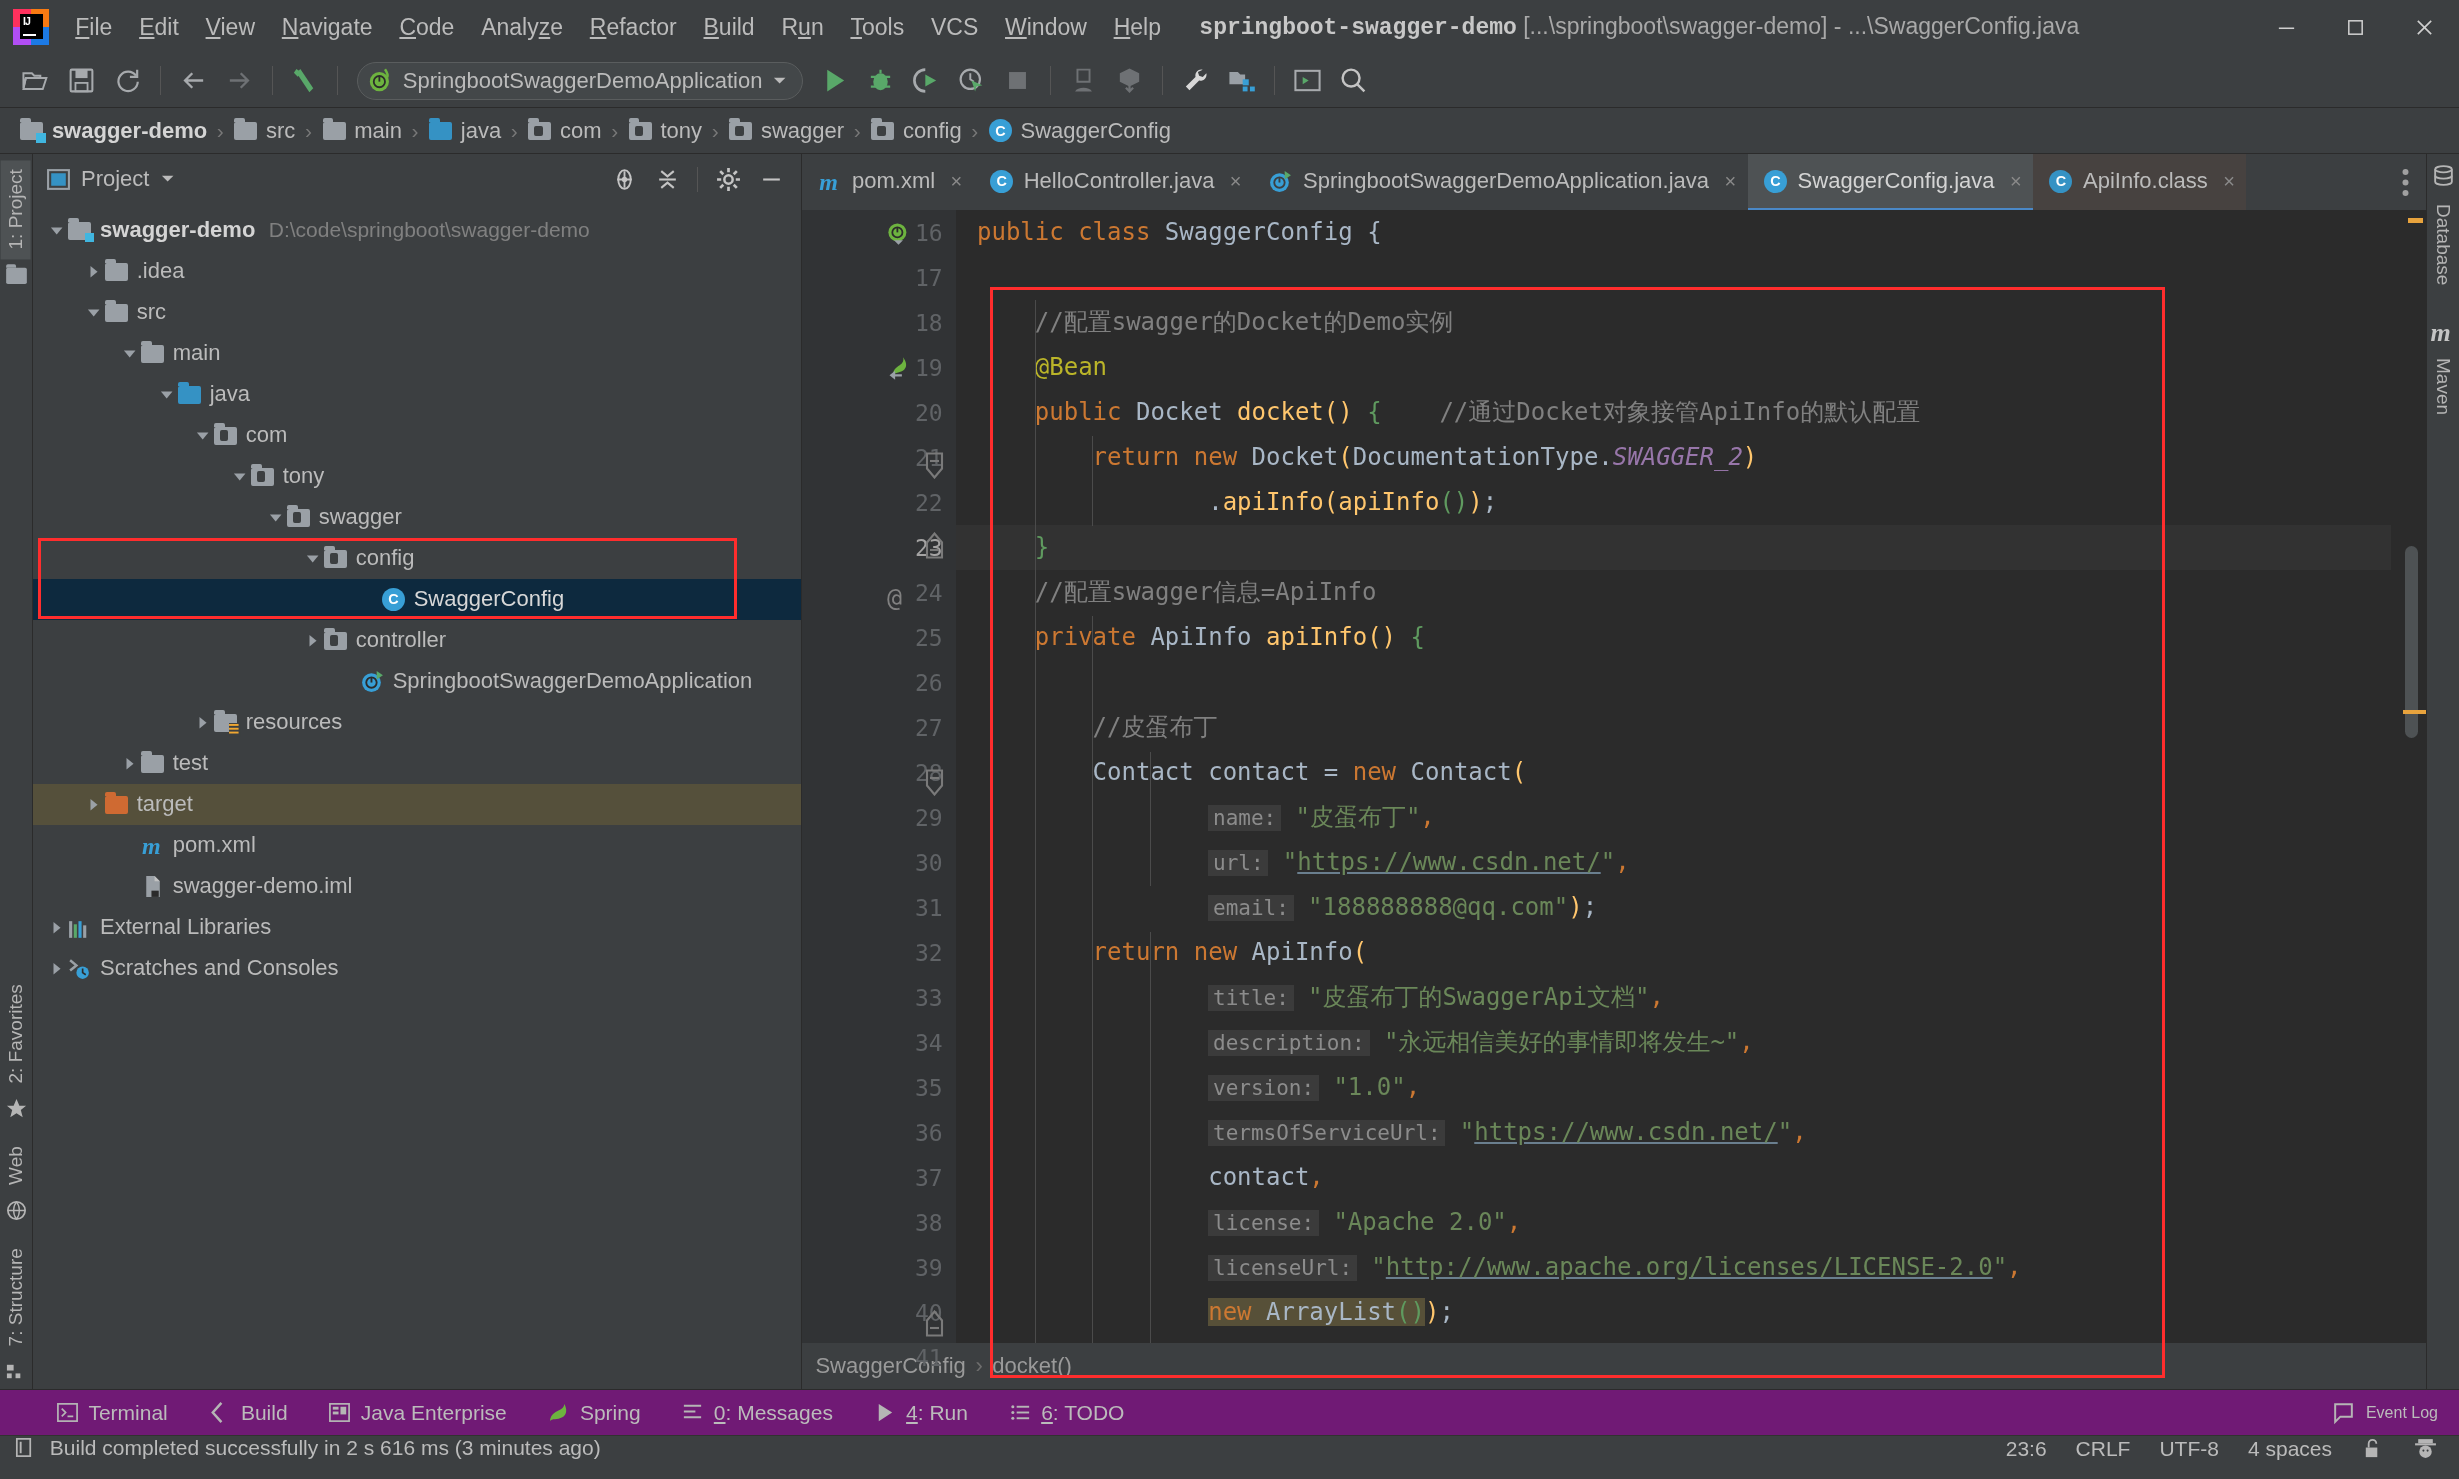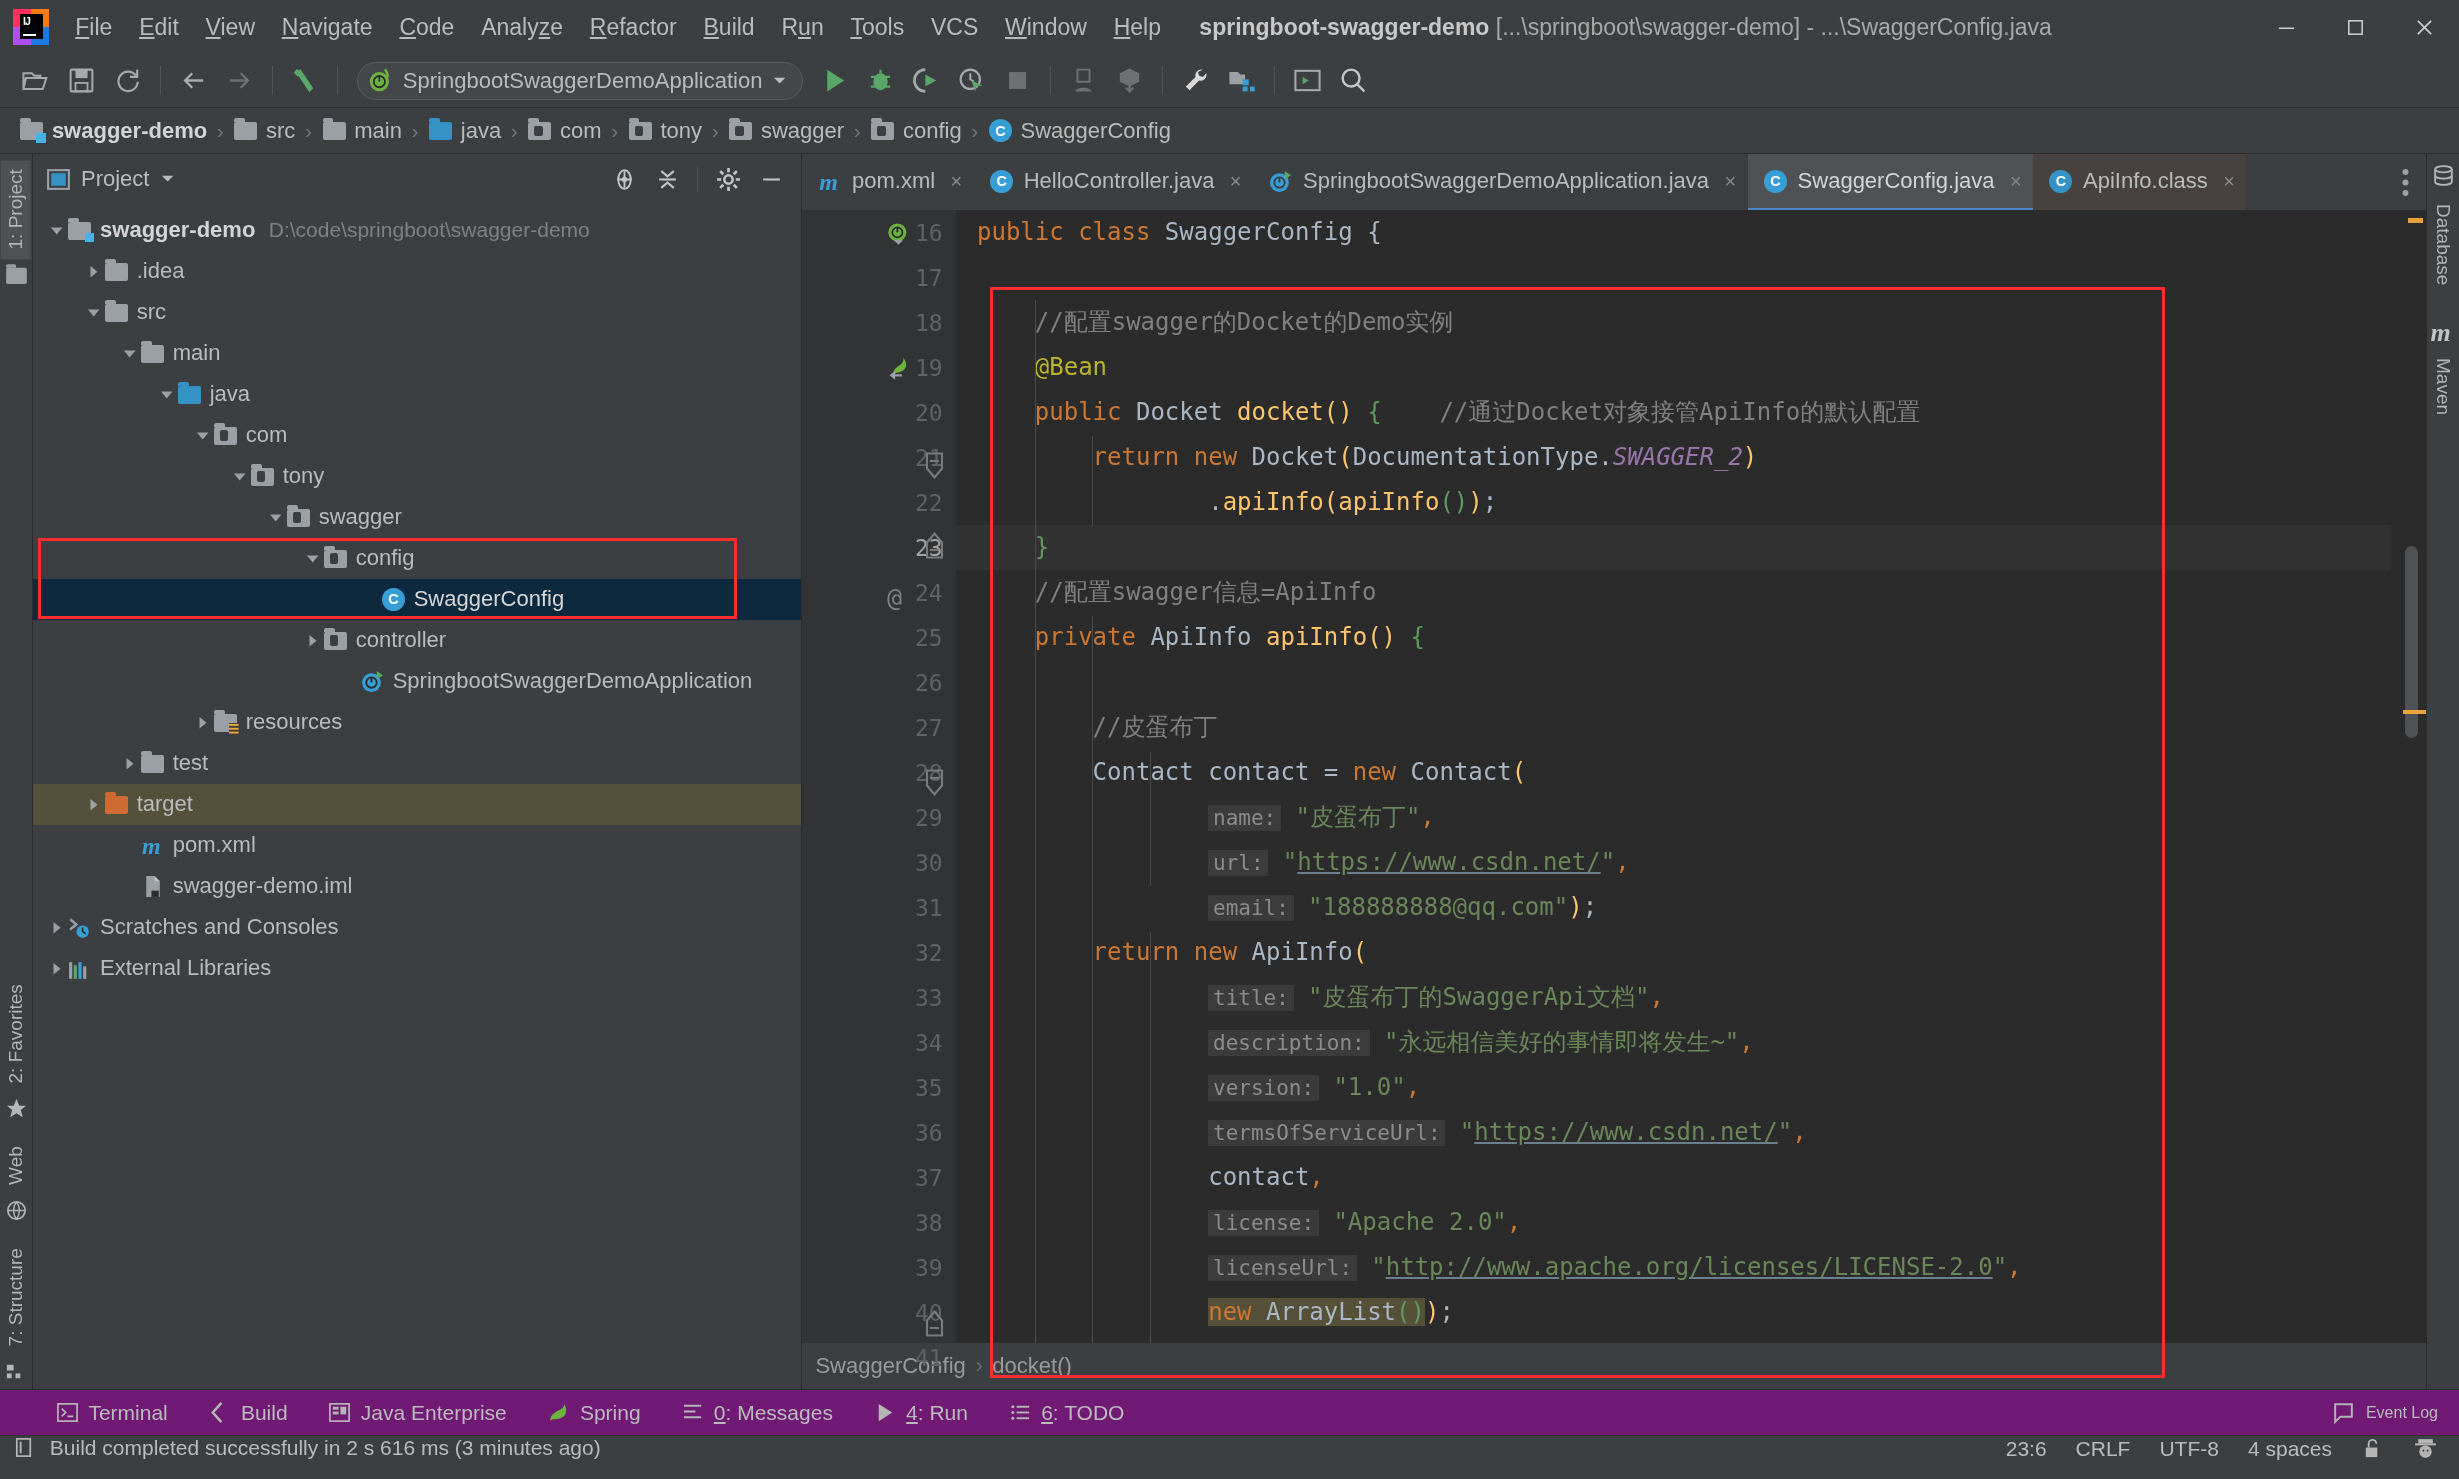--- a/index.html
+++ b/index.html
@@ -30,21 +30,21 @@
   .menubar { display:flex; align-items:center; gap:0; }
   .menu-item {
     padding: 5.8px 13.4px; font-size: 23px; color: #bbbbbb; cursor:default;
     line-height: 27px;
   }
   .menu-item span.mn { text-decoration: underline; }
 
   .win-title {
     margin-left: 25px; font-size: 23px; color: #a9a9a9; white-space: nowrap;
   }
-  .win-title b { color:#c8c8c8; font-weight:bold; }
+  .win-title b { color:#c8c8c8; font-weight:bold;font-family:Liberation Mono, monospace; }
 
   .wincontrols { position:absolute; right:0; top:0; height:54px; display:flex; align-items:center; }
   .wc { width: 69px; height:54px; display:flex; align-items:center; justify-content:center; color:#cfcfcf; }
   .wc svg { display:block; }
 
   
   .toolbar {
     height: 54px; flex: 0 0 54px; background:#3c3f41; display:flex; align-items:center;
     padding-left: 13.4px; gap: 1.9px; border-bottom:1px solid #2b2b2b;
   }
@@ -723,44 +723,44 @@
           <span class="tlabel">swagger-demo.iml</span>
         </div>
 
         <div class="trow" style="padding-left:13.4px">
           <span class="arrow">
               <svg width="15.4" height="15.4" viewBox="0 0 12 12">
                 <path d="M3.5 1.5v9L9 6z" fill="#9aa0a6"></path>
               </svg>
             </span>
           <span class="ico">
-            <svg width="25" height="25" viewBox="0 0 24 24" style="position:absolute;left:0;top:0">
-              <path d="M3 4l6 5-6 5" fill="none" stroke="#9aa0a6" stroke-width="2.4"></path>
-              <circle cx="15" cy="16" r="6" fill="#389fd6"></circle>
-              <path d="M15 12v4l3 2" stroke="#2b2b2b" stroke-width="1.6" fill="none"></path>
-            </svg>
-          </span>
-          <span class="tlabel">Scratches and Consoles</span>
-        </div>
-
-        <div class="trow" style="padding-left:13.4px">
-          <span class="arrow">
-              <svg width="15.4" height="15.4" viewBox="0 0 12 12">
-                <path d="M3.5 1.5v9L9 6z" fill="#9aa0a6"></path>
-              </svg>
-            </span>
-          <span class="ico">
             <svg width="25" height="25" viewBox="0 0 24 24" style="position:absolute;left:0;top:1.9px">
               <rect x="2" y="4" width="3" height="16" fill="#9aa0a6"></rect>
               <rect x="6.5" y="7" width="3" height="13" fill="#59a869"></rect>
               <rect x="11" y="4" width="3" height="16" fill="#389fd6"></rect>
               <rect x="15.5" y="8" width="3" height="12" fill="#9aa0a6"></rect>
             </svg>
           </span>
           <span class="tlabel">External Libraries</span>
+        </div>
+
+        <div class="trow" style="padding-left:13.4px">
+          <span class="arrow">
+              <svg width="15.4" height="15.4" viewBox="0 0 12 12">
+                <path d="M3.5 1.5v9L9 6z" fill="#9aa0a6"></path>
+              </svg>
+            </span>
+          <span class="ico">
+            <svg width="25" height="25" viewBox="0 0 24 24" style="position:absolute;left:0;top:0">
+              <path d="M3 4l6 5-6 5" fill="none" stroke="#9aa0a6" stroke-width="2.4"></path>
+              <circle cx="15" cy="16" r="6" fill="#389fd6"></circle>
+              <path d="M15 12v4l3 2" stroke="#2b2b2b" stroke-width="1.6" fill="none"></path>
+            </svg>
+          </span>
+          <span class="tlabel">Scratches and Consoles</span>
         </div>
       </div>
     </div>
 
     <div class="editor-area">
 
       <div class="tabs">
         <div class="tab">
           <span class="ico">
               <span class="mico">m</span>

